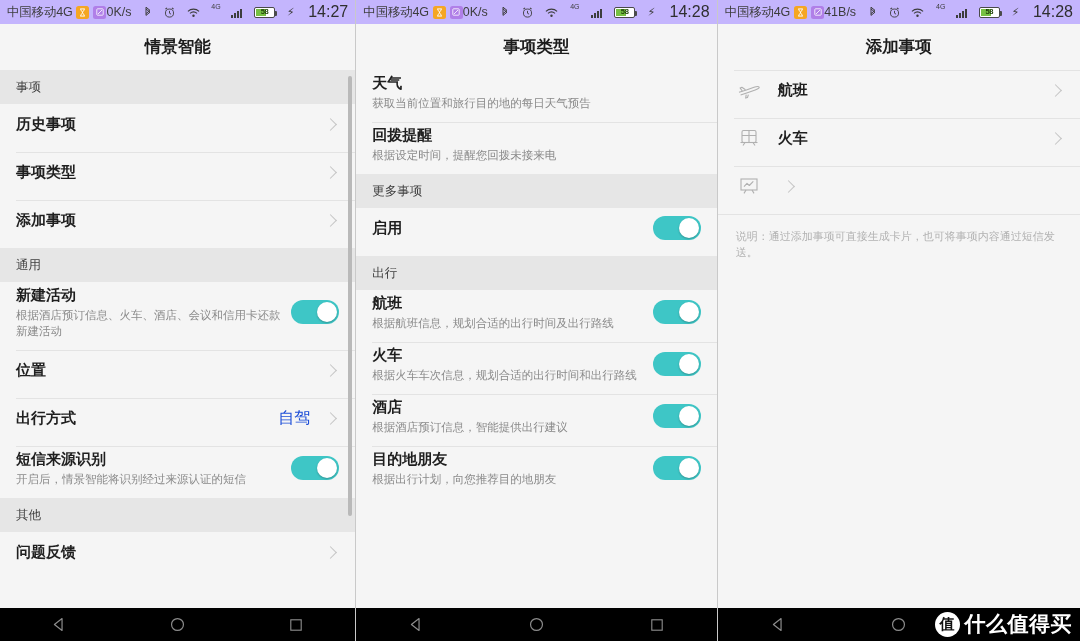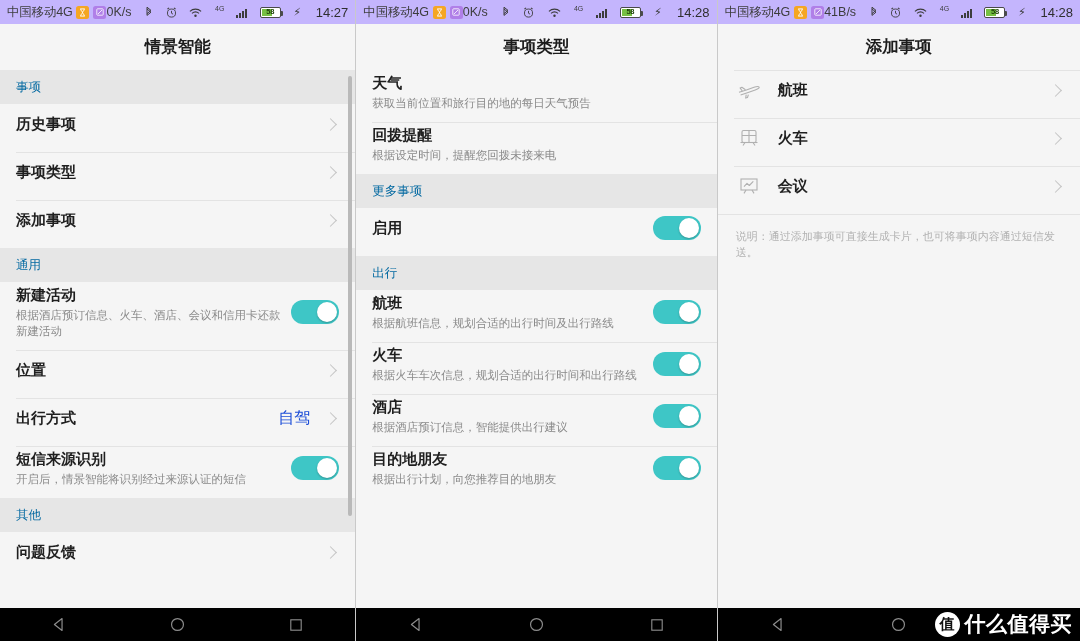--- a/index.html
+++ b/index.html
@@ -99,21 +99,21 @@
   .sb-batt .fill {
     position:absolute; left:1px; top:1px; bottom:1px; width: 10px;
     background: #76c043;
   }
   .sb-batt .pct {
     position: relative; z-index: 2;
     font-size: 7.5px; line-height: 8px; color: #1d3d08; font-weight: bold;
     letter-spacing: -0.3px;
   }
   .sb-bolt { font-size: 11px; color:#3d3d3d; margin-left: 0px; }
-  .sb-time { font-size: 13px; color: #2f2f2f; margin-left: 2px; }
+  .sb-time { font-size: 16px; color: #2f2f2f; margin-left: 2px; }
 
   
   .titlebar {
     height: 46px;
     display: flex;
     align-items: center;
     justify-content: center;
     background: #f5f5f5;
     font-size: 16.5px;
     color: #1c1c1c;
@@ -122,21 +122,21 @@
 
   
   .list {
     position: relative;
     background: #f5f5f5;
   }
   .section-head {
     background: #e6e6e6;
     padding: 9px 16px 8px 16px;
     font-size: 12.5px;
-    color: #0369a1;
+    color: #404040;
   }
   .row {
     position: relative;
     background: #f5f5f5;
     padding: 3px 16px 11px 16px;
     display: flex;
     align-items: center;
     min-height: 48px;
   }
   .row + .row::before, .row.div::before {
@@ -636,23 +636,20 @@
       </div>
 
       <div class="row iconrow">
         <span class="licon">
           <svg width="24" height="24" viewBox="0 0 24 24">
               <rect x="4" y="5" width="16" height="11" fill="none" stroke="#b0b0b0" stroke-width="1.1"></rect>
               <path d="M7 12.6l3-3.2 2.3 2.1 4-4.2" fill="none" stroke="#b0b0b0" stroke-width="1.1" stroke-linejoin="round"></path>
               <path d="M9 16l-2 3.4M15 16l2 3.4" stroke="#b0b0b0" stroke-width="1.1"></path>
             </svg>
         </span>
-        <div class="texts">
-            <div class="title">会议</div>
-          </div>
         <div class="chev"></div>
       </div>
 
       <div style="height:1px;background:#e3e3e3;margin-left:0;"></div>
 
       <div class="note">说明：通过添加事项可直接生成卡片，也可将事项内容通过短信发送。</div>
     </div>
 
     <div class="navbar">
       <span class="nav-ico">

